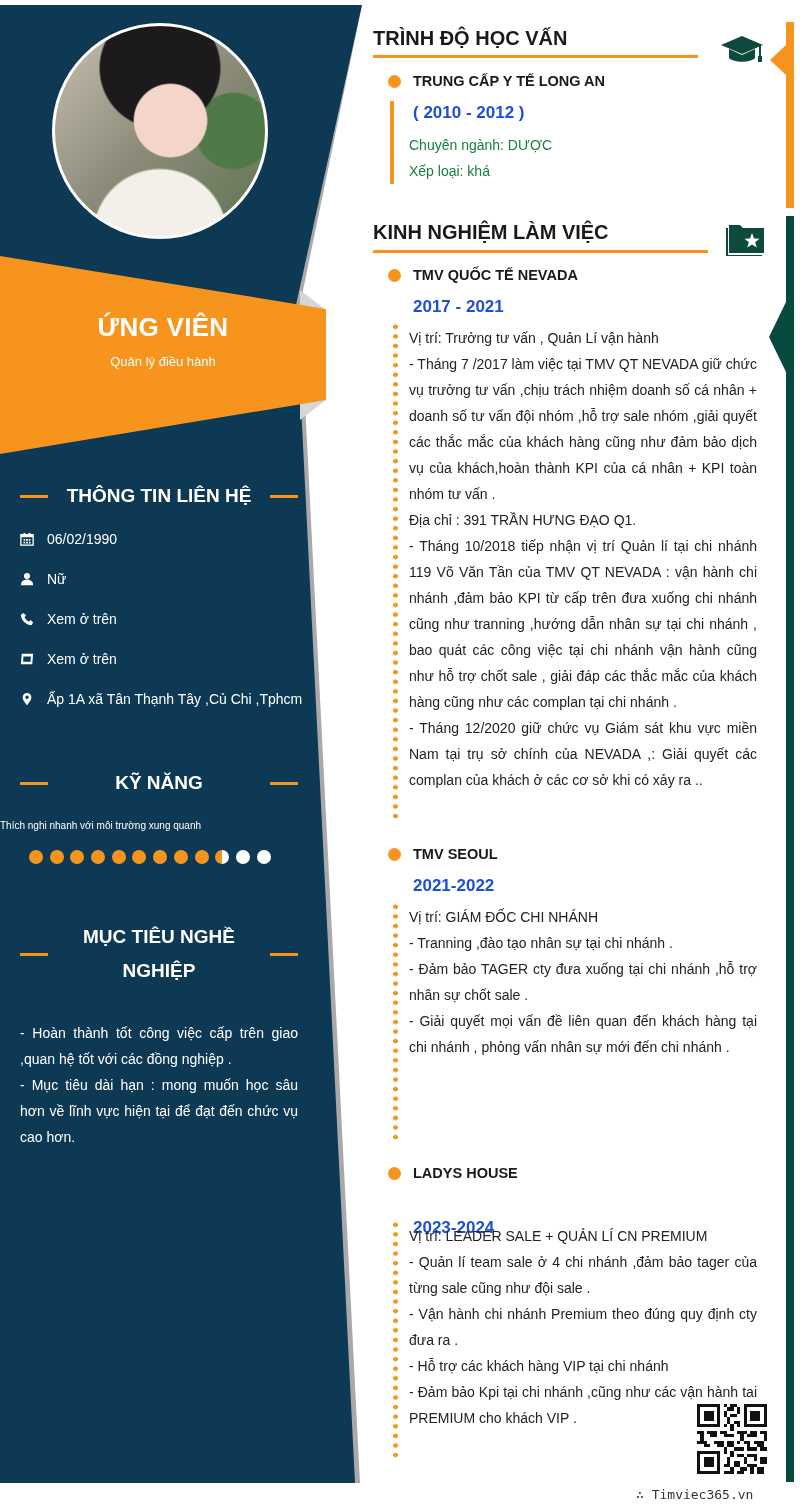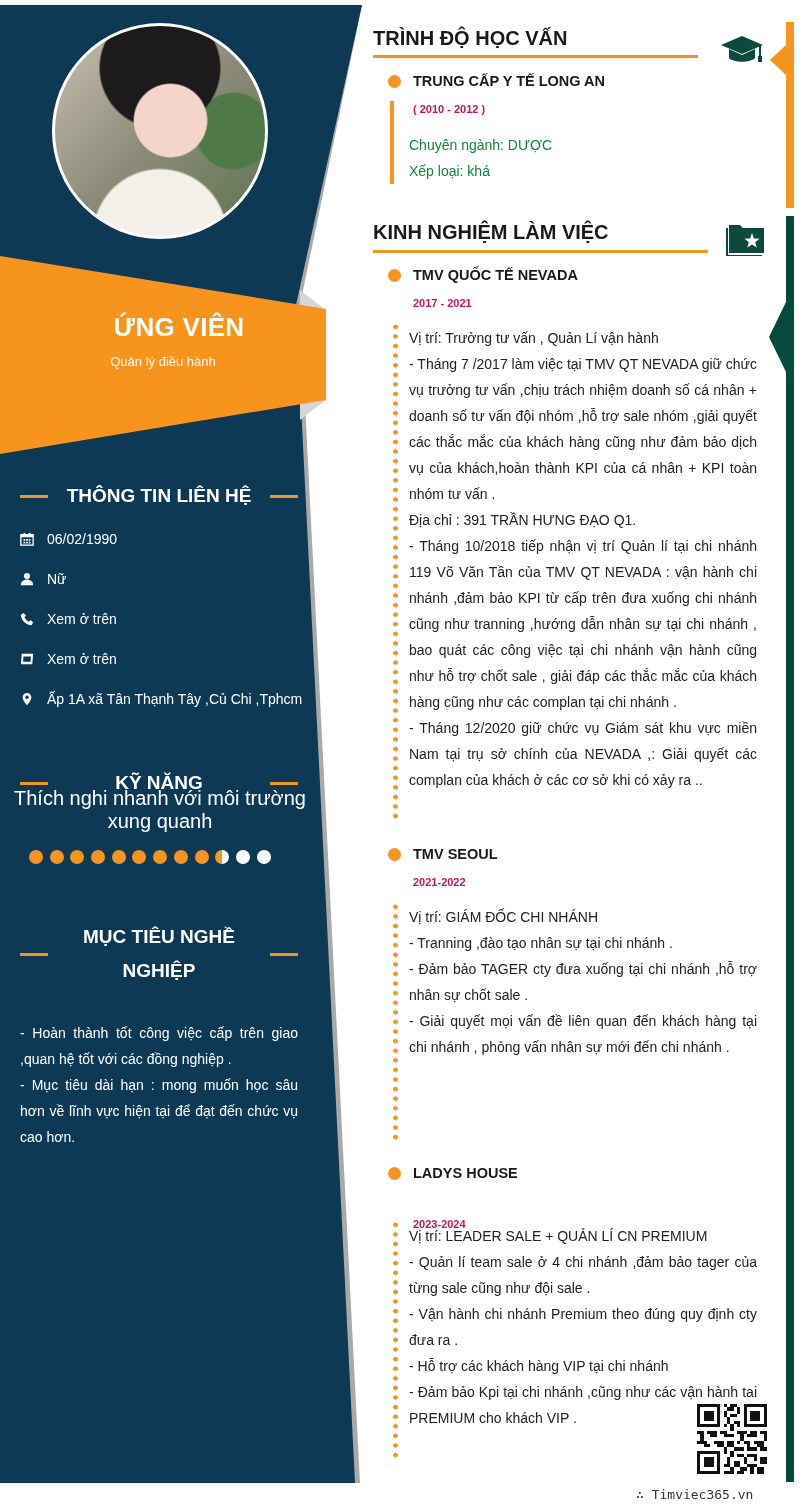--- a/index.html
+++ b/index.html
@@ -32,21 +32,21 @@
       border-radius: 50%; border: 3px solid #ffffff;
       background: radial-gradient(circle at 55% 45%, #f3d6c9 0 22%, transparent 23%),
                   radial-gradient(circle at 50% 20%, #1d1a1c 0 30%, transparent 31%),
                   radial-gradient(circle at 85% 50%, #4f7a48 0 18%, transparent 19%),
                   radial-gradient(circle at 50% 100%, #f3f0ea 0 28%, transparent 29%),
                   linear-gradient(135deg, #c9c1b2 0%, #8c8b79 50%, #5d7450 100%);
       overflow: hidden;
     }
 
     .name {
-      position: absolute; left: 16px; width: 326px; top: 312px; text-align: center;
+      position: absolute; left: 0; width: 326px; top: 312px; text-align: center;
       color: #ffffff; font-weight: bold; font-size: 26px; letter-spacing: 0.3px;
     }
     .job-title {
       position: absolute; left: 0; width: 326px; top: 354px; text-align: center;
       color: #ffffff; font-size: 13px;
     }
 
     
     .side-heading {
       position: absolute; left: 20px; width: 278px; display: flex; align-items: center;
@@ -56,22 +56,22 @@
     .side-heading .txt { flex: 1; line-height: 34px; }
 
     .contact-row {
       position: absolute; left: 20px; display: flex; align-items: center;
       color: #ffffff; font-size: 14px;
     }
     .contact-row .ic { width: 27px; display: flex; align-items: center; }
     .contact-row svg { width: 14px; height: 14px; fill: #ffffff; }
 
     .skill-label {
-      position: absolute; left: 0; width: 320px; top: 787px; text-align: center;
-      color: #ffffff; font-size: 20px;
+      position: absolute; left: 0; width: 320px; top: 820px; 
+      color: #ffffff; font-size: 10px;
     }
     .skill-dots {
       position: absolute; left: 29px; top: 850px; display: flex; gap: 6.7px;
     }
     .dot { width: 14px; height: 14px; border-radius: 50%; background: #f7941d; }
     .dot.half { background: linear-gradient(90deg, #f7941d 50%, #ffffff 50%); }
     .dot.empty { background: #ffffff; }
 
     .objective {
       position: absolute; left: 20px; width: 278px; top: 1020px;
@@ -95,21 +95,21 @@
       position: absolute; left: 373px; font-weight: bold; font-size: 20px; color: #1a1a1a;
     }
     .main-underline { position: absolute; left: 373px; height: 3px; background: #f7941d; }
     .sec-icon { position: absolute; }
     .sec-icon svg { fill: #0d4a3d; }
 
     .bullet {
       position: absolute; left: 388px; width: 13px; height: 13px; border-radius: 50%; background: #f7941d;
     }
     .item-title { position: absolute; left: 413px; font-weight: bold; font-size: 14.5px; color: #1a1a1a; }
-    .item-date { position: absolute; left: 413px; font-weight: bold; font-size: 11px; color: #be185d; }
+    .item-date { position: absolute; left: 413px; font-weight: bold; font-size: 17px; color: #1d4ed8; }
 
     .edu-bar { position: absolute; left: 390px; top: 101px; width: 4px; height: 83px; background: #f7941d; }
     .edu-line { position: absolute; left: 409px; font-size: 14px; color: #15803d; }
 
     .dotted-line {
       position: absolute; left: 393px; width: 5px;
       background-image: radial-gradient(circle, #f7941d 2.2px, transparent 2.6px);
       background-size: 5px 9.6px; background-repeat: repeat-y;
     }
     .job-body {

